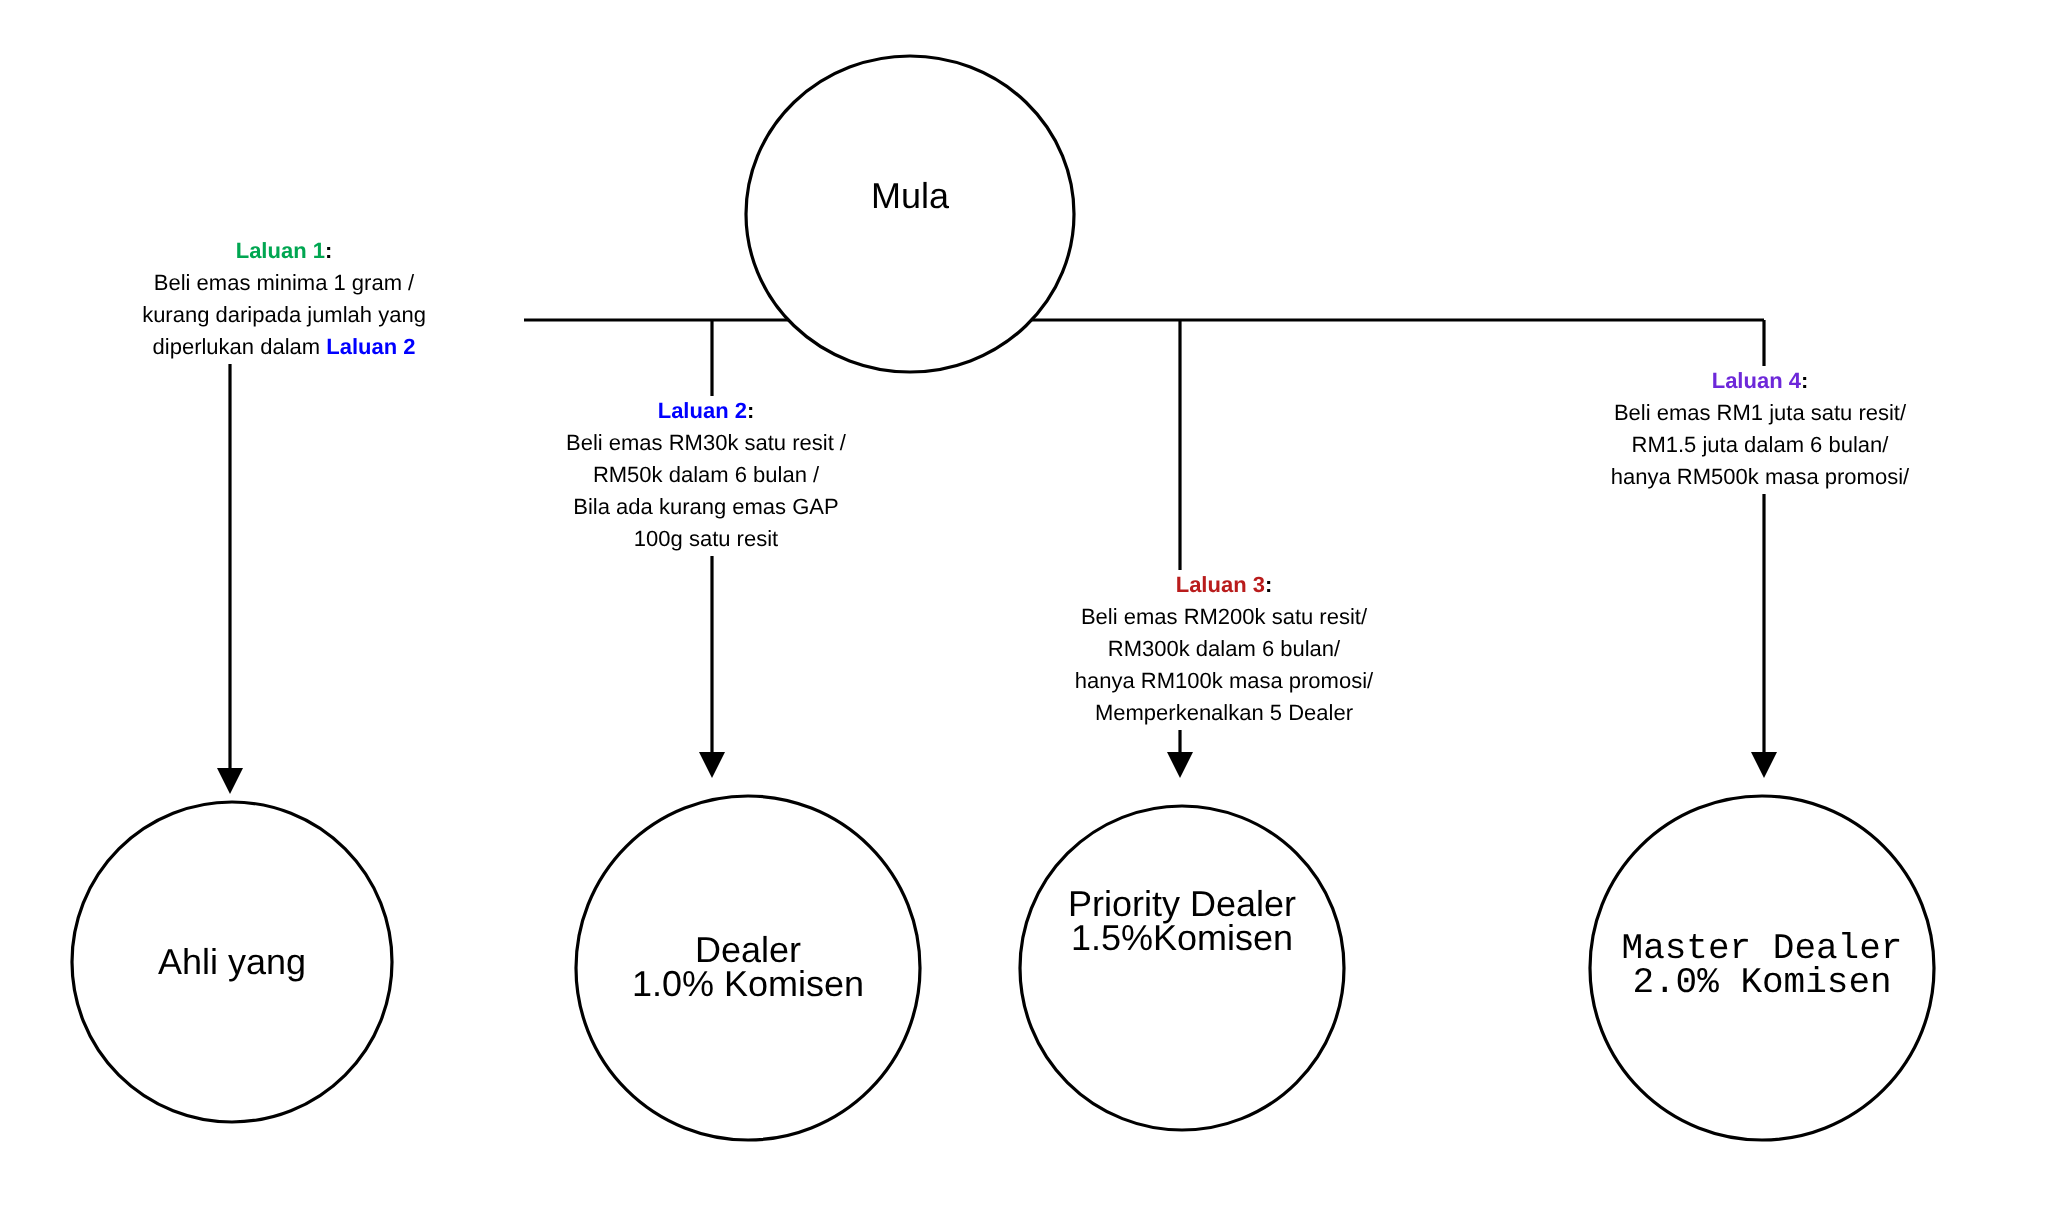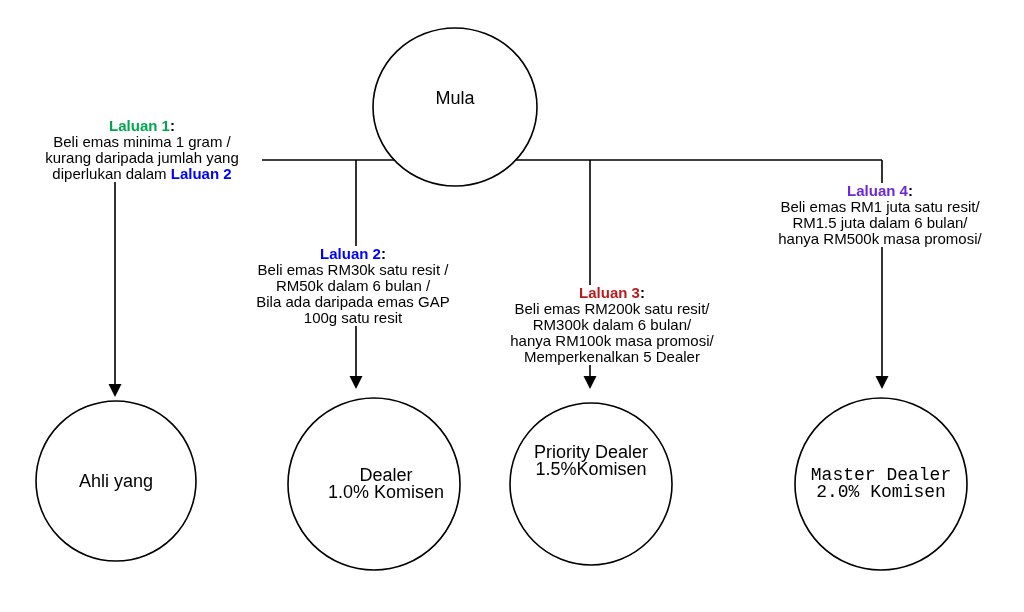--- a/index.html
+++ b/index.html
@@ -1,21 +1,21 @@
 <!DOCTYPE html>
 <html><head>
 <meta charset="utf-8">
 <style>
   * { margin:0; padding:0; box-sizing:border-box; }
   html,body { background:#ffffff; }
   body { font-family:"Liberation Sans", sans-serif; color:#000; }
   .canvas { position:relative; width:1024px; height:612px; background:#fff; overflow:hidden; }
   .canvas > svg { position:absolute; left:0; top:0; }
   .txt {
-    position:absolute; text-align:center; font-size:15px; line-height:16px;
+    position:absolute; text-align:center; font-size:11px; line-height:16px;
     color:#000; background:#fff;
   }
   .node-label {
     position:absolute; text-align:center; font-size:18px; line-height:17px; color:#000;
   }
   .t-bold { font-weight:bold; }
 </style>
 </head>
 <body>
 
@@ -46,46 +46,46 @@
 
   <div class="node-label" style="left:395px; top:90px; width:120px; background:transparent;">Mula</div>
 
   <div class="txt" style="left:22px; top:118px; width:240px;">
     <div class="t-bold"><span style="color: rgb(0, 166, 81);">Laluan 1</span><span>:</span></div>
     <div>Beli emas minima 1 gram /</div>
     <div>kurang daripada jumlah yang</div>
     <div><span>diperlukan dalam </span><span class="t-bold" style="color: rgb(0, 0, 255);">Laluan 2</span></div>
   </div>
 
-  <div class="txt" style="left:255px; top:198px; width:196px;margin-top:48px;">
+  <div class="txt" style="left:255px; top:198px; width:196px;">
     <div class="t-bold"><span style="color: rgb(0, 0, 255);">Laluan 2</span><span>:</span></div>
     <div>Beli emas RM30k satu resit /</div>
     <div>RM50k dalam 6 bulan /</div>
-    <div>Bila ada daripada emas GAP</div>
+    <div>Bila ada kurang emas GAP</div>
     <div>100g satu resit</div>
   </div>
 
   <div class="txt" style="left:510px; top:285px; width:204px;">
     <div class="t-bold"><span style="color: #b91c1c;">Laluan 3</span><span>:</span></div>
     <div>Beli emas RM200k satu resit/</div>
     <div>RM300k dalam 6 bulan/</div>
     <div>hanya RM100k masa promosi/</div>
     <div>Memperkenalkan 5 Dealer</div>
   </div>
 
   <div class="txt" style="left:745px; top:183px; width:270px;">
     <div class="t-bold"><span style="color: #6d28d9;">Laluan 4</span><span>:</span></div>
     <div>Beli emas RM1 juta satu resit/</div>
     <div>RM1.5 juta dalam 6 bulan/</div>
     <div>hanya RM500k masa promosi/</div>
   </div>
 
   <div class="node-label" style="left:36px; top:473px; width:160px;">Ahli yang</div>
 
-  <div class="node-label" style="left:296px; top:467px; width:180px;text-align:center;">
+  <div class="node-label" style="left:284px; top:467px; width:180px;text-align:center;">
     <div>Dealer</div>
     <div>1.0% Komisen</div>
   </div>
 
   <div class="node-label" style="left:501px; top:444px; width:180px;">
     <div>Priority Dealer</div>
     <div>1.5%Komisen</div>
   </div>
 
   <div class="node-label" style="left:791px; top:467px; width:180px;font-family:Liberation Mono, monospace;">

